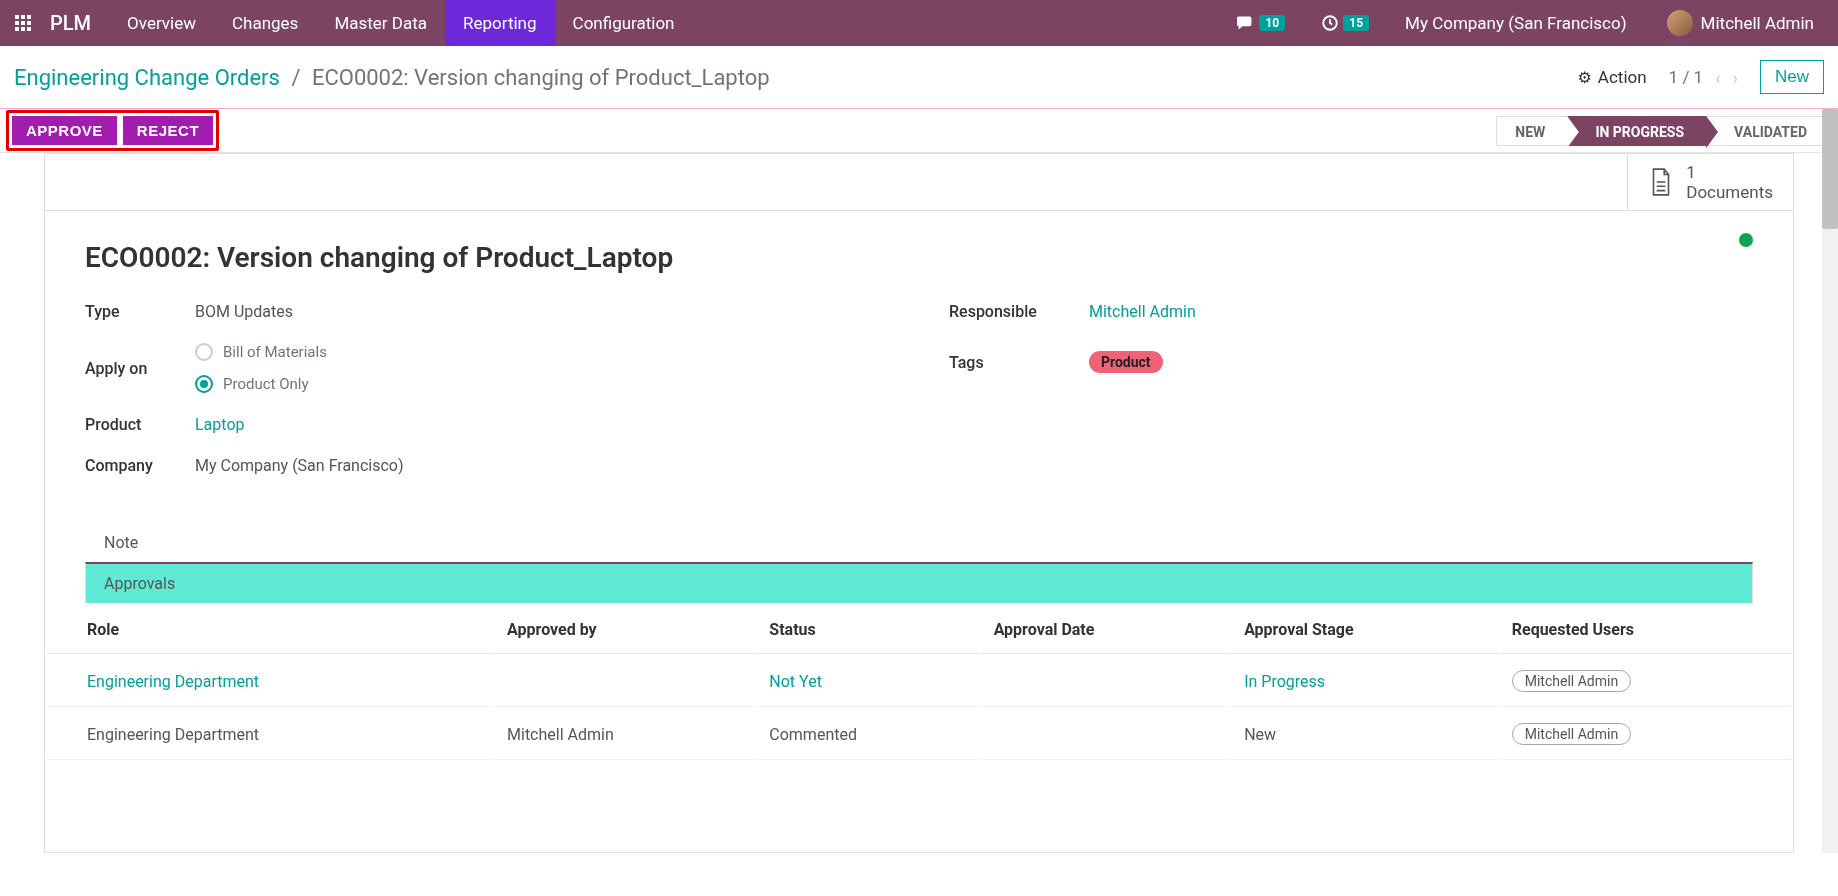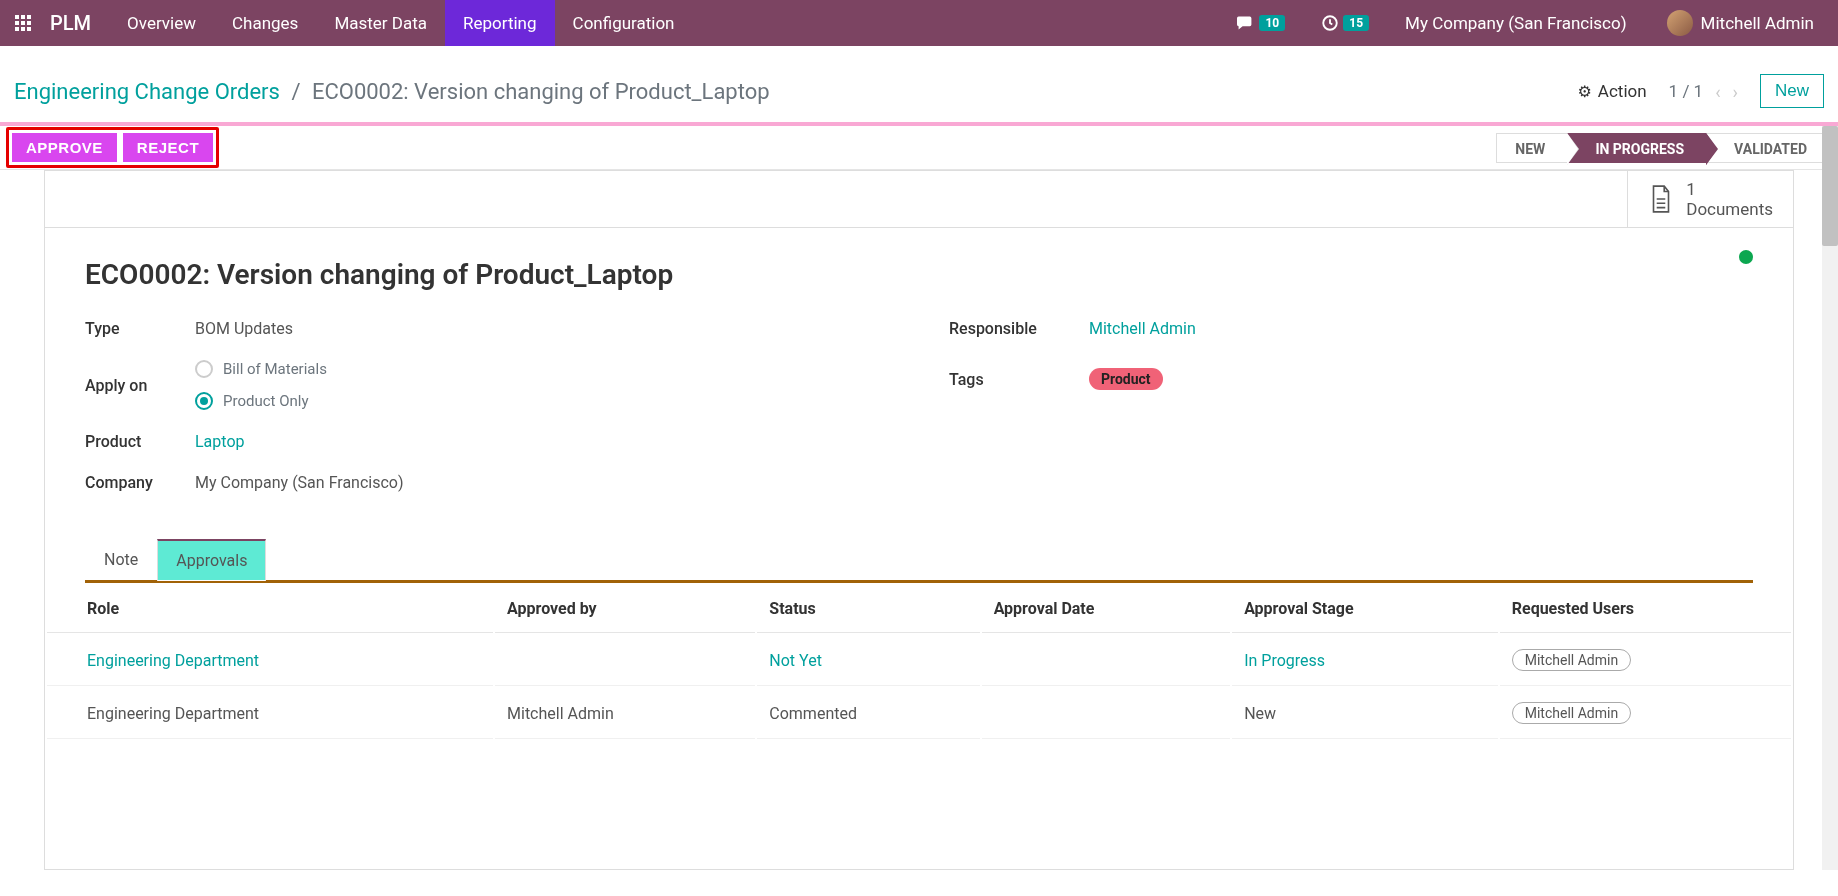--- a/index.html
+++ b/index.html
@@ -15,36 +15,36 @@
   .nav-item { padding: 0 18px; height: 100%; display: flex; align-items: center; font-size: 17px; cursor: pointer; }
   .nav-item.active { background: #6d28d9; }
   .topbar-right { margin-left: auto; display: flex; align-items: center; height: 100%; padding-right: 24px; gap: 22px; }
   .topbar-ico { display: flex; align-items: center; margin-right: 14px; cursor: pointer; }
   .badge-sm { background: #00a09d; color: #fff; font-size: 12px; font-weight: 700; padding: 1px 6px; border-radius: 3px; margin-left: 4px; }
   .company { font-size: 17px; margin-right: 18px; cursor: pointer; }
   .user { display: flex; align-items: center; font-size: 17px; cursor: pointer; }
   .avatar { width: 26px; height: 26px; border-radius: 50%; background: linear-gradient(135deg,#d4a373,#8a5a44); margin-right: 8px; }
   
   
-  .breadcrumb-row { display: flex; align-items: center; padding: 14px 14px 14px 14px; border-bottom: 4px solid #f9a8d4; margin-top: 14px; }
+  .breadcrumb-row { display: flex; align-items: center; padding: 14px 14px 14px 14px; border-bottom: 1px solid #f9a8d4; }
   .breadcrumb { font-size: 22px; }
   .breadcrumb a { color: #00a09d; text-decoration: none; }
   .breadcrumb .sep { color: #6c757d; padding: 0 6px; }
   .breadcrumb .cur { color: #6c757d; }
   .bc-right { margin-left: auto; display: flex; align-items: center; gap: 22px; }
   .action-btn { color: #333; font-size: 17px; cursor: pointer; display: flex; align-items: center; gap: 6px; }
   .gear { font-size: 16px; }
   .pager { color: #6c757d; font-size: 17px; display:flex; align-items:center; gap:12px;}
   .pager-arrow { color:#ccc; cursor:pointer; font-size:18px;}
   .new-btn { border: 1px solid #00a09d; color: #00a09d; background: #fff; padding: 6px 14px; font-size: 17px; font-weight: 500; cursor: pointer; }
   
   
   .statusbar { display: flex; align-items: center; padding: 0 8px 0 0; height: 44px; border-bottom: 1px solid #e5e5e5; }
   .highlight-box { border: 3px solid #e50000; padding: 3px; display: flex; gap: 6px; margin-left: 6px; border-radius:2px;}
-  .btn-primary { background: #d946ef; color: #fff; border: none; padding: 6px 14px; font-size: 15px; font-weight: 700; letter-spacing: 0.5px; cursor: pointer; }
+  .btn-primary { background: #a21caf; color: #fff; border: none; padding: 6px 14px; font-size: 15px; font-weight: 700; letter-spacing: 0.5px; cursor: pointer; }
   .stages { margin-left: auto; display: flex; align-items: center; height: 100%; }
   .stage { position: relative; height: 30px; line-height: 30px; padding: 0 22px 0 28px; font-size: 14px; font-weight: 700; color: #666; background:#fff; border-top:1px solid #ddd; border-bottom:1px solid #ddd; cursor:pointer;}
   .stage:first-child{ border-left:1px solid #ddd; padding-left:18px;}
   .stage:last-child{ border-right:1px solid #ddd;}
   .stage.active { background: #7c4462; color: #fff; border-color:#7c4462;}
   .stage::after{ content:""; position:absolute; right:-11px; top:-1px; width:0;height:0; border-top:16px solid transparent; border-bottom:16px solid transparent; border-left:11px solid #fff; z-index:2;}
   .stage::before{ content:""; position:absolute; right:-12px; top:-1px; width:0;height:0; border-top:16px solid transparent; border-bottom:16px solid transparent; border-left:12px solid #ddd; z-index:1;}
   .stage.active::after{ border-left-color:#7c4462;}
   .stage.active::before{ border-left-color:#7c4462;}
   .stage:last-child::after,.stage:last-child::before{display:none;}
@@ -74,21 +74,21 @@
   .form-val a{ color:#00a09d; text-decoration:none;}
   .radio-group{ display:flex; flex-direction:column; gap:14px;}
   .radio-opt{ display:flex; align-items:center; gap:10px; color:#6c757d;}
   .radio{ width:18px;height:18px;border-radius:50%;border:2px solid #ccc; display:inline-flex;align-items:center;justify-content:center;}
   .radio.sel{ border-color:#00a09d;}
   .radio.sel::after{content:"";width:8px;height:8px;background:#00a09d;border-radius:50%;}
   .help-q{ color:#00a09d; font-size:12px; vertical-align:super; margin-left:2px;}
   .tag-pill{ background:#f06277; color:#222; font-weight:700; font-size:14px; padding:3px 12px; border-radius:14px; display:inline-block;}
   
   
-  .tabs{ display:flex; border-bottom:3px solid #a16207; margin:24px 40px 0 40px;}
+  .tabs{ display:flex; border-bottom:1px solid #a16207; margin:24px 40px 0 40px;flex-direction:column;}
   .tab{ padding:10px 18px; border:1px solid transparent; border-bottom:none; cursor:pointer; font-size:16px; color:#555; position:relative; top:1px;}
   .tab.active{ border:1px solid #ddd; border-bottom:1px solid #fff; border-top:2px solid #7c4462; background:#5eead4;}
   
   .approvals-table{ width:100%; margin-top:0;}
   .approvals-table th{ text-align:left; font-weight:700; padding:14px 12px; font-size:16px; border-bottom:1px solid #e5e5e5;}
   .approvals-table th:first-child{padding-left:40px;}
   .approvals-table td{ padding:14px 12px; font-size:16px; border-bottom:1px solid #f0f0f0; color:#555;}
   .approvals-table td:first-child{padding-left:40px;}
   .link{ color:#00a09d;}
   .user-chip{ border:1px solid #aaa; border-radius:14px; padding:2px 12px; font-size:14px; color:#555; display:inline-block;}

